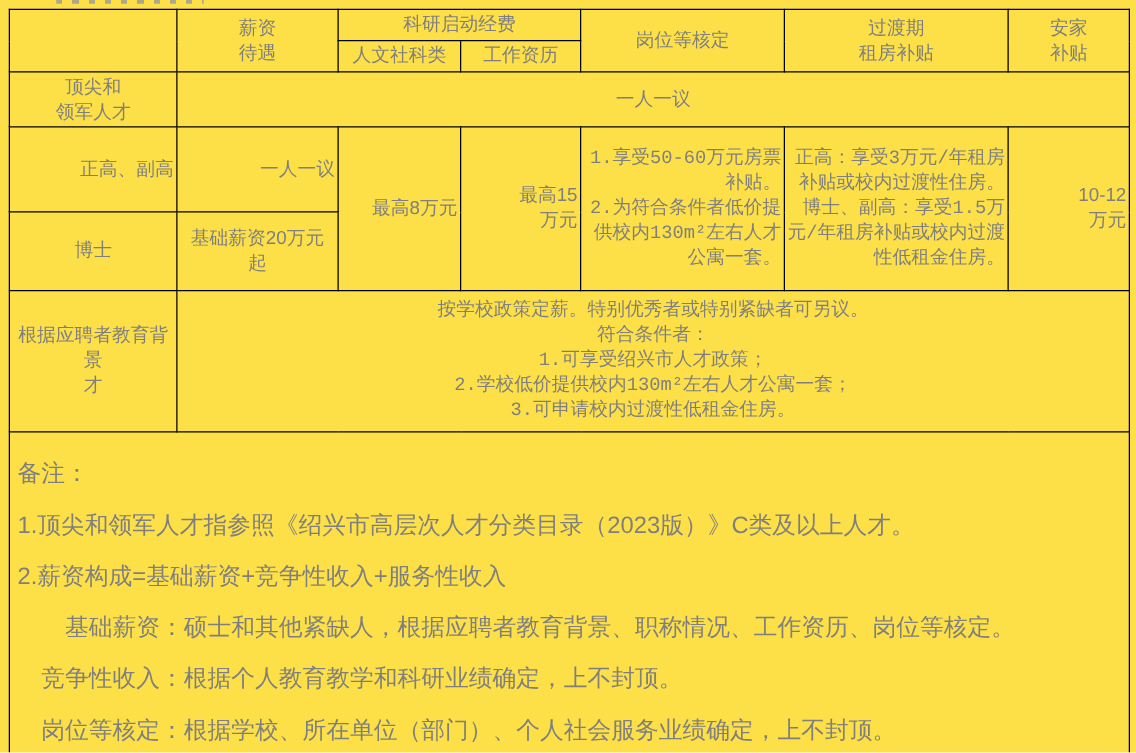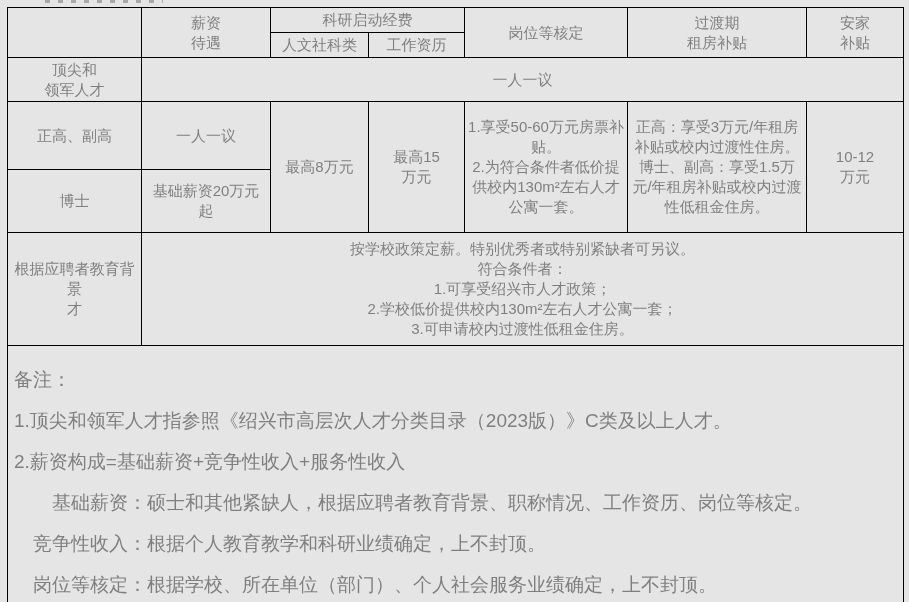--- a/index.html
+++ b/index.html
@@ -7,21 +7,21 @@
     padding: 0;
     background: #ffffff;
     width: 909px;
     height: 602px;
     font-family: "Liberation Sans", sans-serif;
   }
   .stage {
     position: relative;
     width: 909px;
     height: 602px;
-    background: #e5e5e5;
+    background: #fde047;
     overflow: hidden;
   }
   
   .clipped-top {
     position: absolute;
     left: 45px;
     top: 0;
     width: 118px;
     height: 3px;
     background: repeating-linear-gradient(90deg, #9a9a9a 0 5px, transparent 5px 13px);
@@ -42,25 +42,26 @@
     text-align: center;
     vertical-align: middle;
     white-space: pre-line;
     line-height: 20px;
     padding: 1px 2px;
     overflow: hidden;
   }
   td.left {
     text-align: left;
     padding: 2px 4px;
+    font-family: Liberation Mono, monospace;
   }
   td.vtop { vertical-align: top; }
   tr.h1 td, tr.h2 td { height: 22px; line-height: 20px; }
   tr.r-top td { height: 41px; }
-  tr.r-senior td { height: 65px; }
+  tr.r-senior td { height: 65px; text-align: right; }
   tr.r-phd td { height: 60px; }
   tr.r-master td { height: 108px; }
   tr.r-master td.content { padding: 2px 6px; margin-top: 32px; }
   tr.r-notes td {
     height: 271px;
     text-align: left;
     vertical-align: top;
     padding: 3px 6px;
   }
   .note-line {

